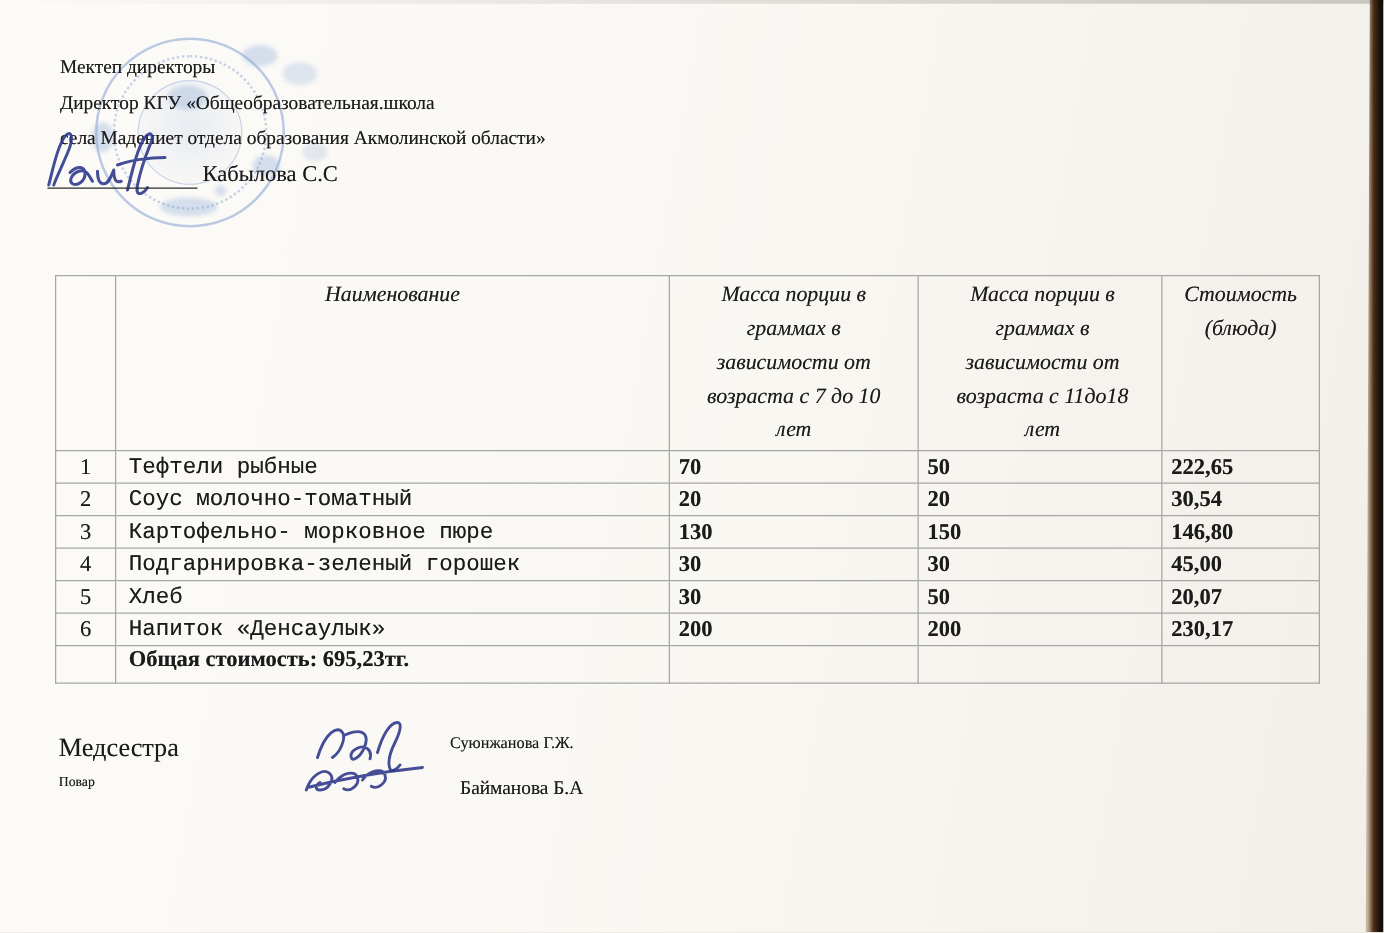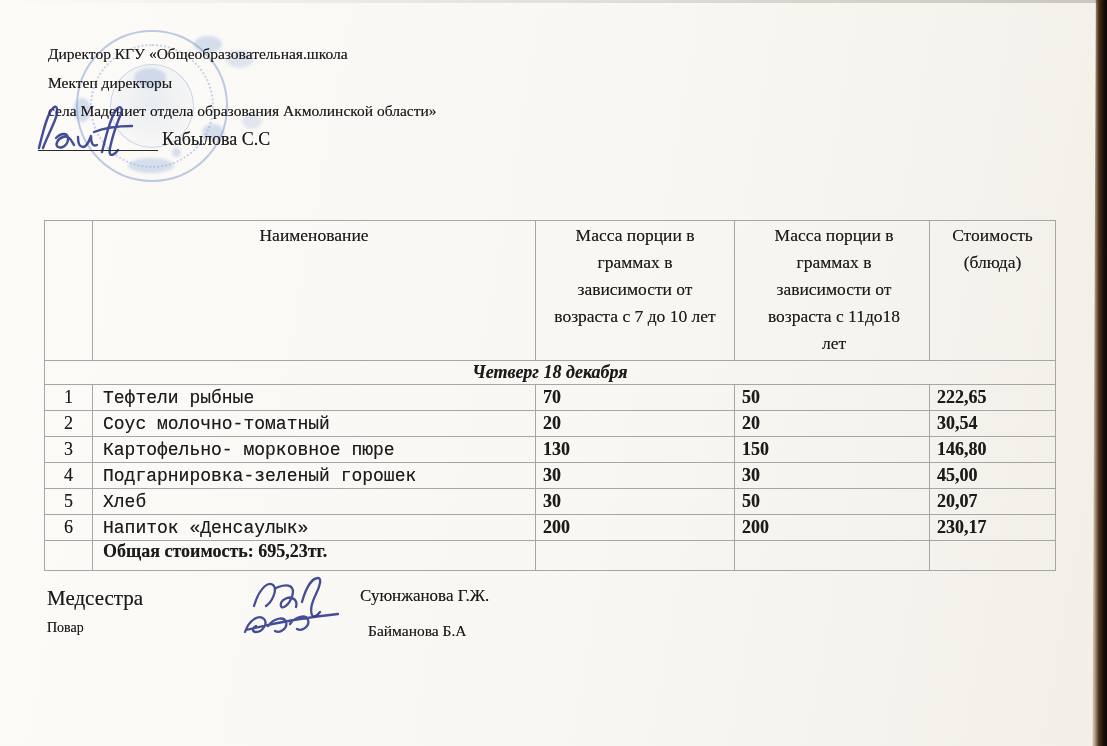--- a/index.html
+++ b/index.html
@@ -49,37 +49,37 @@
   .sig-name { position:absolute; left:162px; top:129px; font-size:18px; white-space:nowrap; }
 
   
   .title { position:absolute; left:0; top:158px; width:1100px; text-align:center;
     font-size:20px; font-weight:bold; font-style:italic; }
 
   
   table.menu { position:absolute; left:44px; top:220px; width:1011px; border-collapse:collapse; table-layout:fixed; }
   table.menu td { border:1px solid #a6a6a6; overflow:hidden; font-size:18px; }
   tr.header-row { height:140px; }
-  tr.header-row td { vertical-align:top; text-align:center; font-size:17.5px; line-height:27px; padding-top:1px; }
+  tr.header-row td { vertical-align:top; text-align:center; font-size:17.5px; line-height:27px; padding-top:1px;font-style:italic; }
   td.h-m1 { padding-left:18px; padding-right:18px; }
   td.h-m2 { padding-left:26px; padding-right:22px; }
   td.h-cost { padding-left:4px; padding-right:4px; }
   tr.date-row { height:24px; }
   td.date-cell { text-align:center; font-weight:bold; font-style:italic; font-size:17.5px; }
   tr.data-row { height:26px; }
   td.c-num { text-align:center; }
   td.c-name { padding-left:10px;font-family:Liberation Mono, monospace; }
   td.c-m1, td.c-m2, td.c-cost { font-weight:bold; padding-left:7px; }
   tr.total-row { height:30px; }
   td.total-cell { font-weight:bold; font-size:18.5px; padding-left:10px; vertical-align:top; }
 
   
   .f-label1 { position:absolute; left:47px;  top:586px; font-size:21px; }
-  .f-name1  { position:absolute; left:360px; top:586px; font-size:17px; }
-  .f-label2 { position:absolute; left:47px;  top:620px; font-size:14px; }
+  .f-name1  { position:absolute; left:360px; top:586px; font-size:13px; }
+  .f-label2 { position:absolute; left:47px;  top:620px; font-size:11px; }
   .f-name2  { position:absolute; left:368px; top:622px; font-size:15.5px; }
   .sig-nurse { position:absolute; left:246px; top:574px; }
   .sig-cook  { position:absolute; left:240px; top:604px; }
   svg.ink path { fill:none; stroke-linecap:round; stroke-linejoin:round; opacity:.9; }
 </style>
 </head>
 <body>
 
 <div class="page">
 
@@ -91,22 +91,22 @@
     <div class="blob b2"></div>
     <div class="blob b3"></div>
     <div class="blob b4"></div>
     <div class="blob b5"></div>
     <div class="blob b6"></div>
     <div class="blob s1"></div>
     <div class="blob s2"></div>
   </div>
 
   <div class="header-block">
+    <div>Мектеп директоры</div>
     <div>Директор КГУ «Общеобразовательная.школа</div>
-    <div>Мектеп директоры</div>
     <div>села Мадениет отдела образования Акмолинской области»</div>
   </div>
 
   <svg class="sig-director ink" width="104" height="54" viewBox="0 0 104 54">
     <path stroke="#303a8c" stroke-width="2.4" d="M3,46 C7,30 11,12 17,6 C21,2 23,8 19,18 C15,28 9,40 7,46 M20,36 C26,30 32,31 32,37 C32,43 26,47 22,45 C19,43 21,37 27,35 C33,33 35,38 38,43 M42,35 C42,40 43,45 47,45 C51,45 53,39 55,34 C55,40 56,45 61,43"></path>
     <path stroke="#303a8c" stroke-width="2.4" d="M66,50 C70,34 74,16 80,8 C84,2 88,6 84,14 C80,24 76,36 74,46 C72,56 78,54 82,48 M58,30 C68,26 84,24 96,24"></path>
   </svg>
   <div class="sig-underline"></div>
   <div class="sig-name">Кабылова С.С</div>
 
@@ -119,23 +119,20 @@
         <col style="width:195px">
         <col style="width:126px">
     </colgroup>
     <tbody>
         <tr class="header-row">
       <td></td>
       <td>Наименование</td>
       <td class="h-m1">Масса порции в граммах в зависимости от возраста с 7 до 10 лет</td>
       <td class="h-m2">Масса порции в граммах в зависимости от возраста с 11до18 лет</td>
       <td class="h-cost">Стоимость (блюда)</td>
-    </tr>
-    <tr class="date-row">
-      <td class="date-cell" colspan="5">Четверг 18 декабря</td>
     </tr>
     <tr class="data-row">
       <td class="c-num">1</td>
       <td class="c-name">Тефтели рыбные</td>
       <td class="c-m1">70</td>
       <td class="c-m2">50</td>
       <td class="c-cost">222,65</td>
     </tr>
     <tr class="data-row">
       <td class="c-num">2</td>

